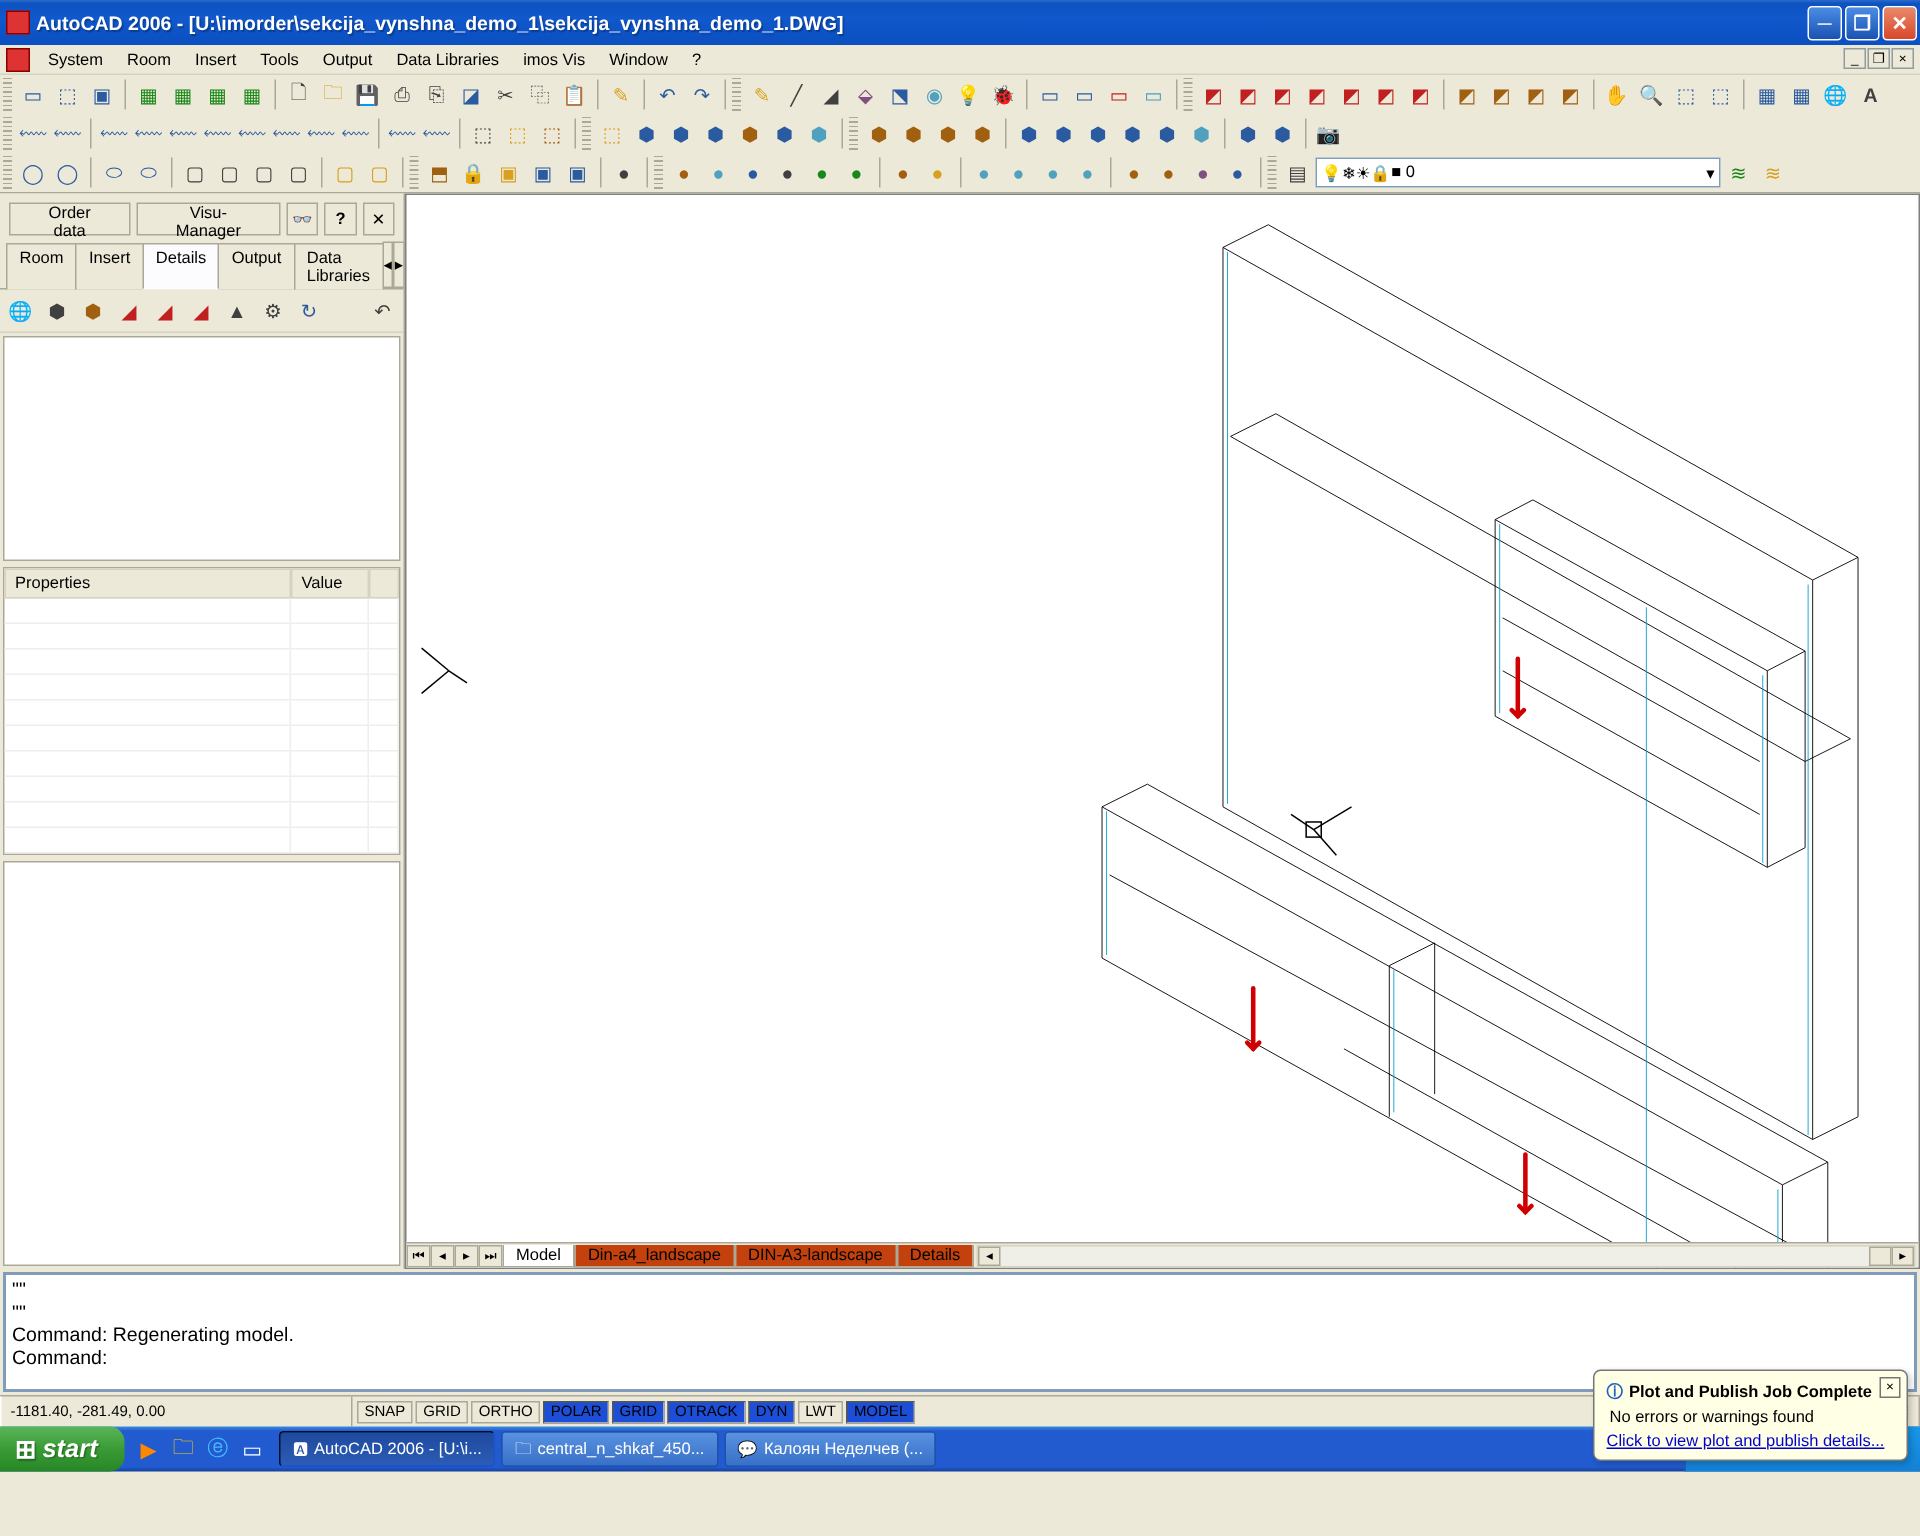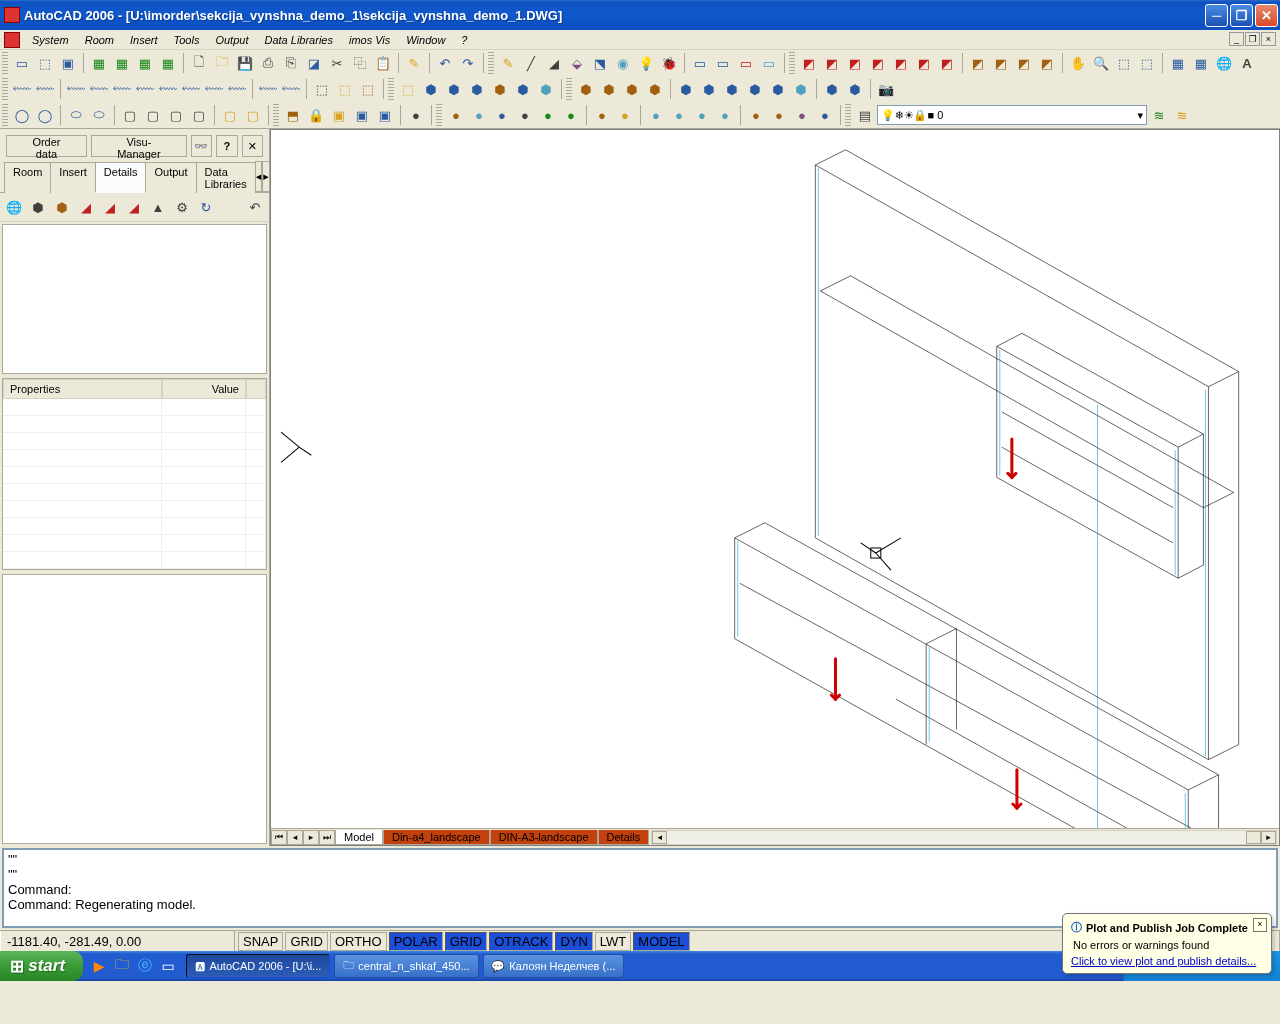--- a/index.html
+++ b/index.html
@@ -10,21 +10,21 @@
 .app-icon { width: 16px; height: 16px; background: #d33; margin-right: 4px; border: 1px solid #800; }
 .title-text { color: white; font-size: 13px; font-weight: bold; flex: 1; text-shadow: 1px 1px 1px rgba(0,0,0,.3); }
 .win-btns { display: flex; gap: 2px; }
 .win-btn { width: 23px; height: 23px; border: 1px solid #fff; border-radius: 3px; display: flex; align-items: center; justify-content: center; color: white; font-weight: bold; font-size: 13px; }
 .win-min { background: linear-gradient(#4a8de4, #1b52b2); }
 .win-max { background: linear-gradient(#4a8de4, #1b52b2); }
 .win-close { background: linear-gradient(#e9896a, #d9472b); }
 
 
 .menubar { height: 20px; background: #ece9d8; display: flex; align-items: center; padding: 0 4px; border-bottom: 1px solid #d6d2c2; position: relative; }
-.menubar .item { padding: 2px 8px; cursor: default; font-style: italic; }
+.menubar .item { padding: 2px 8px; cursor: default; }
 .mdi-btns { position: absolute; right: 4px; top: 2px; display: flex; gap: 1px; }
 .mdi-btn { width: 15px; height: 14px; border: 1px solid #919b9c; background: #ece9d8; font-size: 9px; display: flex; align-items: center; justify-content: center; }
 
 
 .toolbar-area { background: #ece9d8; border-bottom: 1px solid #aca899; }
 .toolbar-row { display: flex; align-items: center; height: 26px; padding: 1px 2px; gap: 1px; }
 .tb-grip { width: 6px; height: 22px; background: repeating-linear-gradient(to bottom, #aca899 0 1px, transparent 1px 3px); margin-right: 2px; }
 .tb-btn { width: 22px; height: 22px; border: 1px solid transparent; display: flex; align-items: center; justify-content: center; font-size: 13px; cursor: default; }
 .tb-sep { width: 1px; height: 20px; background: #aca899; margin: 0 3px; }
 .layer-combo { width: 270px; height: 20px; border: 1px solid #7f9db9; background: white; display: flex; align-items: center; padding: 0 3px; font-size: 11px; }
@@ -39,21 +39,21 @@
 .tabstrip .tab { padding: 3px 8px; border: 1px solid #aca899; border-bottom: none; background: #ece9d8; margin-right: -1px; position: relative; top: 1px; }
 .tabstrip .tab.active { background: #fcfcfe; z-index: 1; border-bottom: 1px solid #fcfcfe; }
 .tabstrip .scroll { width: 14px; display: flex; align-items: center; justify-content: center; border: 1px solid #aca899; }
 .icon-row { display: flex; padding: 3px 2px; gap: 0; border-bottom: 1px solid #d6d2c2; }
 .icon-row .tb-btn { width: 24px; }
 .tree-area { height: 150px; background: white; border: 1px solid #aca899; margin: 2px; }
 .prop-grid { margin: 2px; border: 1px solid #aca899; background: white; flex: 0 0 auto; }
 .prop-header { display: flex; background: #ece9d8; }
 .prop-header > div { padding: 3px 6px; border: 1px solid #d6d2c2; font-size: 11px; }
 .prop-col1 { flex: 1; }
-.prop-col2 { width: 84px; text-align: right; }
+.prop-col2 { width: 52px; }
 .prop-col3 { width: 20px; }
 .prop-row { display: flex; height: 17px; border-bottom: 1px solid #eee; }
 .prop-row > div { border-right: 1px solid #eee; }
 .bottom-area { flex: 1; border: 1px solid #aca899; margin: 2px; background: white; }
 
 
 .viewport { flex: 1; background: white; position: relative; border: 1px solid #7f7f7f; overflow: hidden; }
 .drawing { position: absolute; width: 100%; height: 100%; }
 
 
@@ -61,21 +61,21 @@
 .layout-bar .nav-btn { width: 16px; height: 15px; border: 1px solid #aca899; background: #ece9d8; font-size: 9px; display: flex; align-items: center; justify-content: center; }
 .layout-bar .ltab { padding: 1px 8px; border: 1px solid #aca899; background: #c2410c; font-size: 11px; border-top: none; }
 .layout-bar .ltab.active { background: white; }
 .layout-bar .hscroll { flex: 1; height: 15px; background: #efefe7; border: 1px solid #d6d2c2; margin: 0 2px; position: relative; display: flex; }
 .layout-bar .hscroll-btn { width: 15px; background: #ece9d8; border: 1px solid #aca899; font-size: 9px; display: flex; align-items: center; justify-content: center;}
 
 
 .cmd-area { height: 80px; background: white; border: 2px solid #7f9db9; margin: 2px; font-family: "Courier New", monospace; font-size: 13px; padding: 2px 4px; overflow: hidden; }
 
 
-.statusbar { height: 21px; background: #ece9d8; border-top: 1px solid #aca899; display: flex; align-items: center; font-size: 13px; text-align: right; }
+.statusbar { height: 21px; background: #ece9d8; border-top: 1px solid #aca899; display: flex; align-items: center; font-size: 10px; text-align: right; }
 .status-cell { padding: 2px 6px; border-right: 1px solid #aca899; border-left: 1px solid white; height: 100%; display: flex; align-items: center; }
 .status-toggle { border: 1px solid #aca899; padding: 1px 4px; margin: 0 1px; }
 .status-toggle.on { background: #1d4ed8; border: 1px inset #aca899; }
 
 
 .balloon { position: absolute; right: 8px; bottom: 50px; width: 210px; background: #feffe4; border: 1px solid #767676; border-radius: 5px; padding: 6px 8px; font-size: 11px; box-shadow: 2px 2px 4px rgba(0,0,0,.2); }
 .balloon .bt { font-weight: bold; display: flex; align-items: center; gap: 4px; }
 .balloon .close { position: absolute; right: 4px; top: 4px; width: 14px; height: 14px; border: 1px solid #767676; font-size: 9px; text-align: center; }
 .balloon a { color: #0000cd; text-decoration: underline; cursor: pointer; font-size: 11px; }
 
@@ -478,22 +478,22 @@
         <div style="width:15px;background:#ece9d8;border:1px solid #aca899;"></div>
         <div class="hscroll-btn">▸</div>
       </div>
     </div>
   </div>
 </div>
 
 <div class="cmd-area">
   <div>""</div>
   <div>""</div>
+  <div>Command: Regenerating model.</div>
   <div>Command:</div>
-  <div>Command: Regenerating model.</div>
 </div>
 
 <div class="statusbar">
   <div class="status-cell" style="width:235px">-1181.40, -281.49, 0.00</div>
   <div id="status-toggles" style="display:flex;align-items:center;padding:0 2px;">
       <div class="status-toggle">SNAP</div>
       <div class="status-toggle">GRID</div>
       <div class="status-toggle">ORTHO</div>
       <div class="status-toggle on">POLAR</div>
       <div class="status-toggle on">GRID</div>

